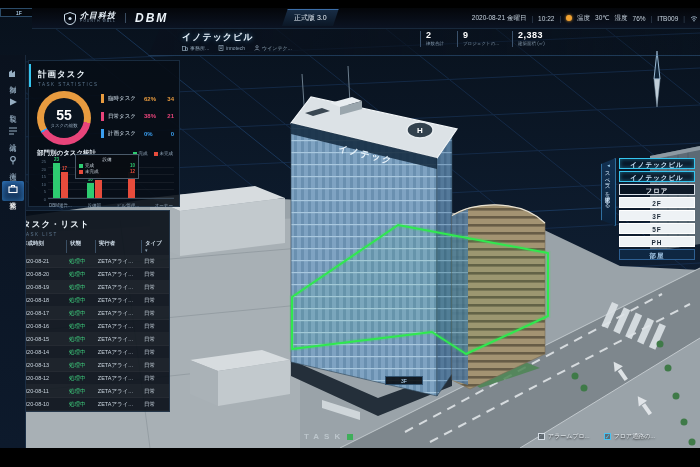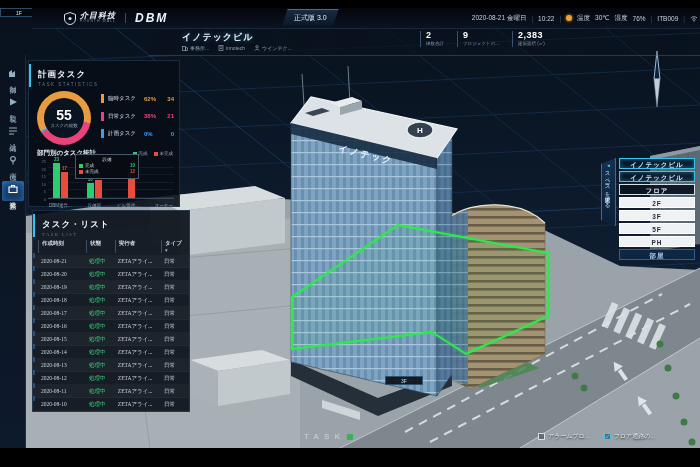--- a/index.html
+++ b/index.html
@@ -90,21 +90,21 @@
   .blab{position:absolute;top:-6px;left:50%;transform:translateX(-50%);font-size:4.5px;font-weight:bold;}
   .xlabels{margin-left:11px;display:flex;justify-content:space-between;padding:0 1px;margin-top:2px;}
   .bcat{font-size:4.5px;color:#8da2b5;max-width:32px;overflow:hidden;white-space:nowrap;margin-top:2px;}
   .tooltip{position:absolute;left:38px;top:-6px;width:56px;background:rgba(8,12,18,.96);
     border:1px solid #4a5a6a;padding:2px 3px;z-index:5;}
   .tt-title{font-size:4.5px;color:#cfd9e2;text-align:center;margin-bottom:1px;}
   .tt-row{display:flex;align-items:center;gap:2px;font-size:4.5px;color:#cfd9e2;line-height:1.4;}
   .tt-sw{width:4px;height:4px;}
   .tt-val{font-weight:bold;margin-left:auto;}
 
-  .list-panel{left:32px;top:202px;width:158px;height:202px;overflow:hidden;font-family:Liberation Serif, serif;}
+  .list-panel{left:12px;top:202px;width:158px;height:202px;overflow:hidden;}
   .list-panel::before{content:'';position:absolute;left:0;top:42px;bottom:6px;width:2px;
     background:repeating-linear-gradient(180deg,#2f7fd0 0 5px,transparent 5px 13px);opacity:.5;}
   .cols{display:flex;padding:0 5px;margin-top:3px;}
   .col{border-left:1px solid #3a4e63;padding-left:3px;font-size:5.5px;font-weight:bold;color:#cfdce8;box-sizing:border-box;}
   .c1{width:50px;} .c2{width:30px;} .c3{width:48px;} .c4{width:24px;}
   .sort{font-size:5px;color:#8fa3b5;}
   .trows{margin-top:2px;}
   .trow{display:flex;padding:0 5px;height:12px;line-height:12px;font-size:5.5px;
     border-bottom:1px solid rgba(255,255,255,.03);}
   .trow:nth-child(odd){background:rgba(255,255,255,.03);}

